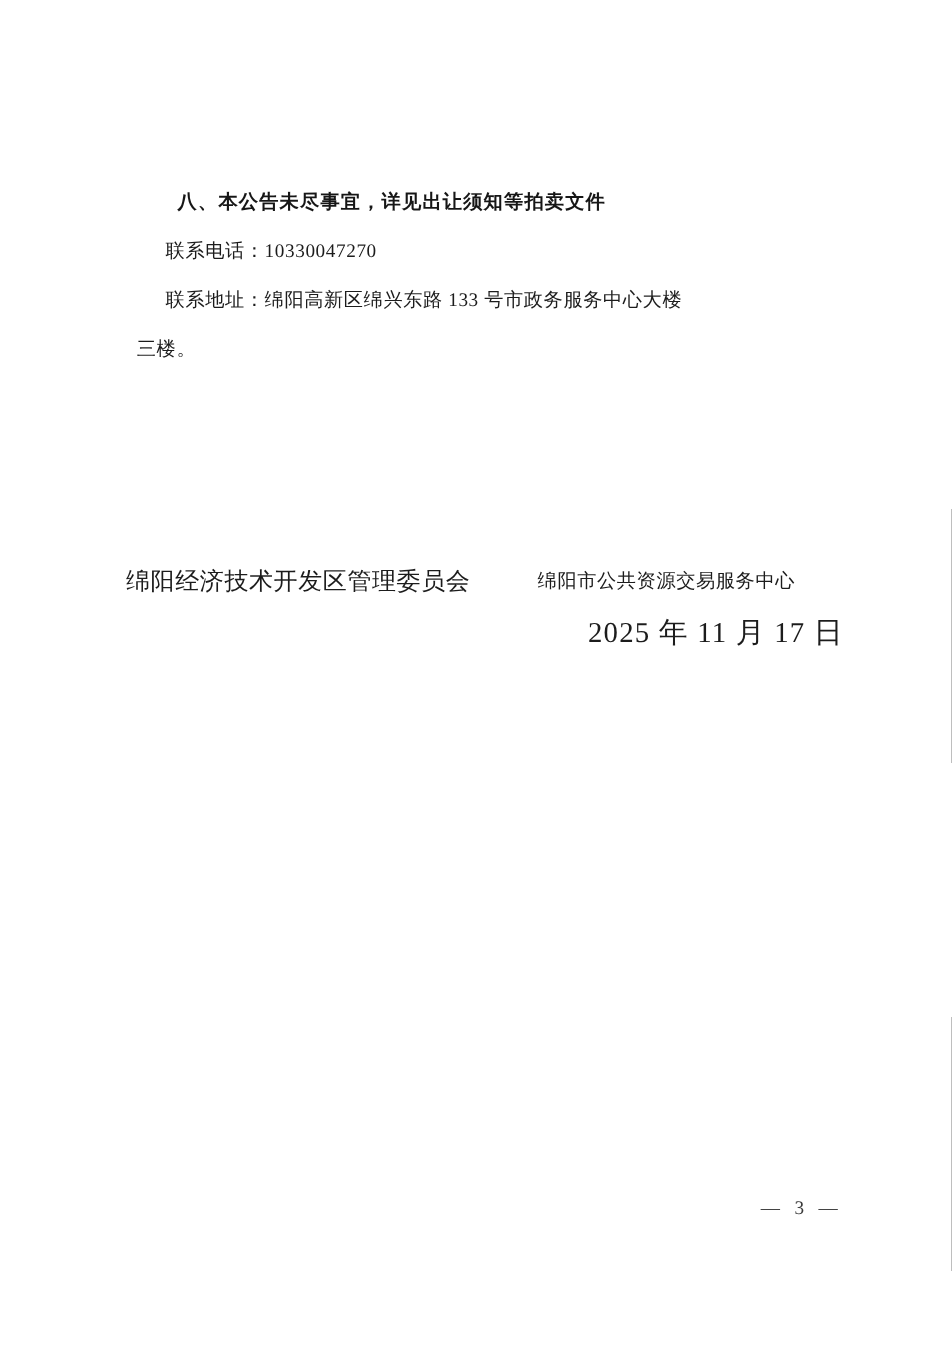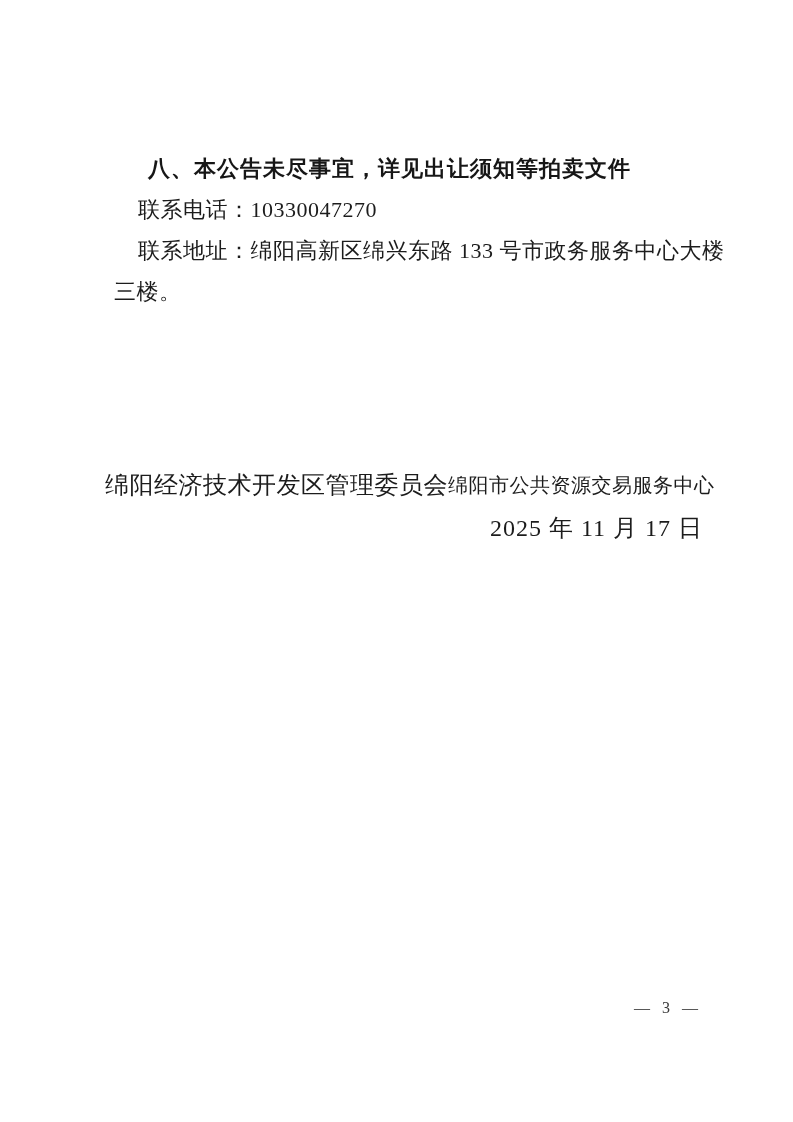--- a/index.html
+++ b/index.html
@@ -18,21 +18,21 @@
     color: #1c1c1c;
   }
   .content {
     position: absolute;
     left: 94px;
     right: 80px;
     top: 148px;
   }
   .line {
     margin: 0;
-    font-size: 22px;
+    font-size: 16px;
     line-height: 41px;
     white-space: nowrap;
     letter-spacing: 0.5px;
   }
   .heading {
     font-family: "Liberation Sans", "DejaVu Sans", sans-serif;
     font-weight: 700;
     color: #161616;
     text-indent: 54px;
     letter-spacing: 1px;
@@ -41,30 +41,30 @@
     text-indent: 44px;
   }
   .no-indent {
     text-indent: 0;
     margin-left: 20px;
   }
   .sign-left {
     position: absolute;
     left: 105px;
     top: 473px;
-    font-size: 24px;
+    font-size: 20px;
     line-height: 24px;
     white-space: nowrap;
     letter-spacing: 0.5px;
   }
   .sign-right {
     position: absolute;
     left: 448px;
     top: 473px;
-    font-size: 20px;
+    font-size: 16px;
     line-height: 24px;
     white-space: nowrap;
     letter-spacing: 0.5px;
   }
   .sign-date {
     position: absolute;
     left: 490px;
     top: 516px;
     font-size: 24px;
     line-height: 24px;

